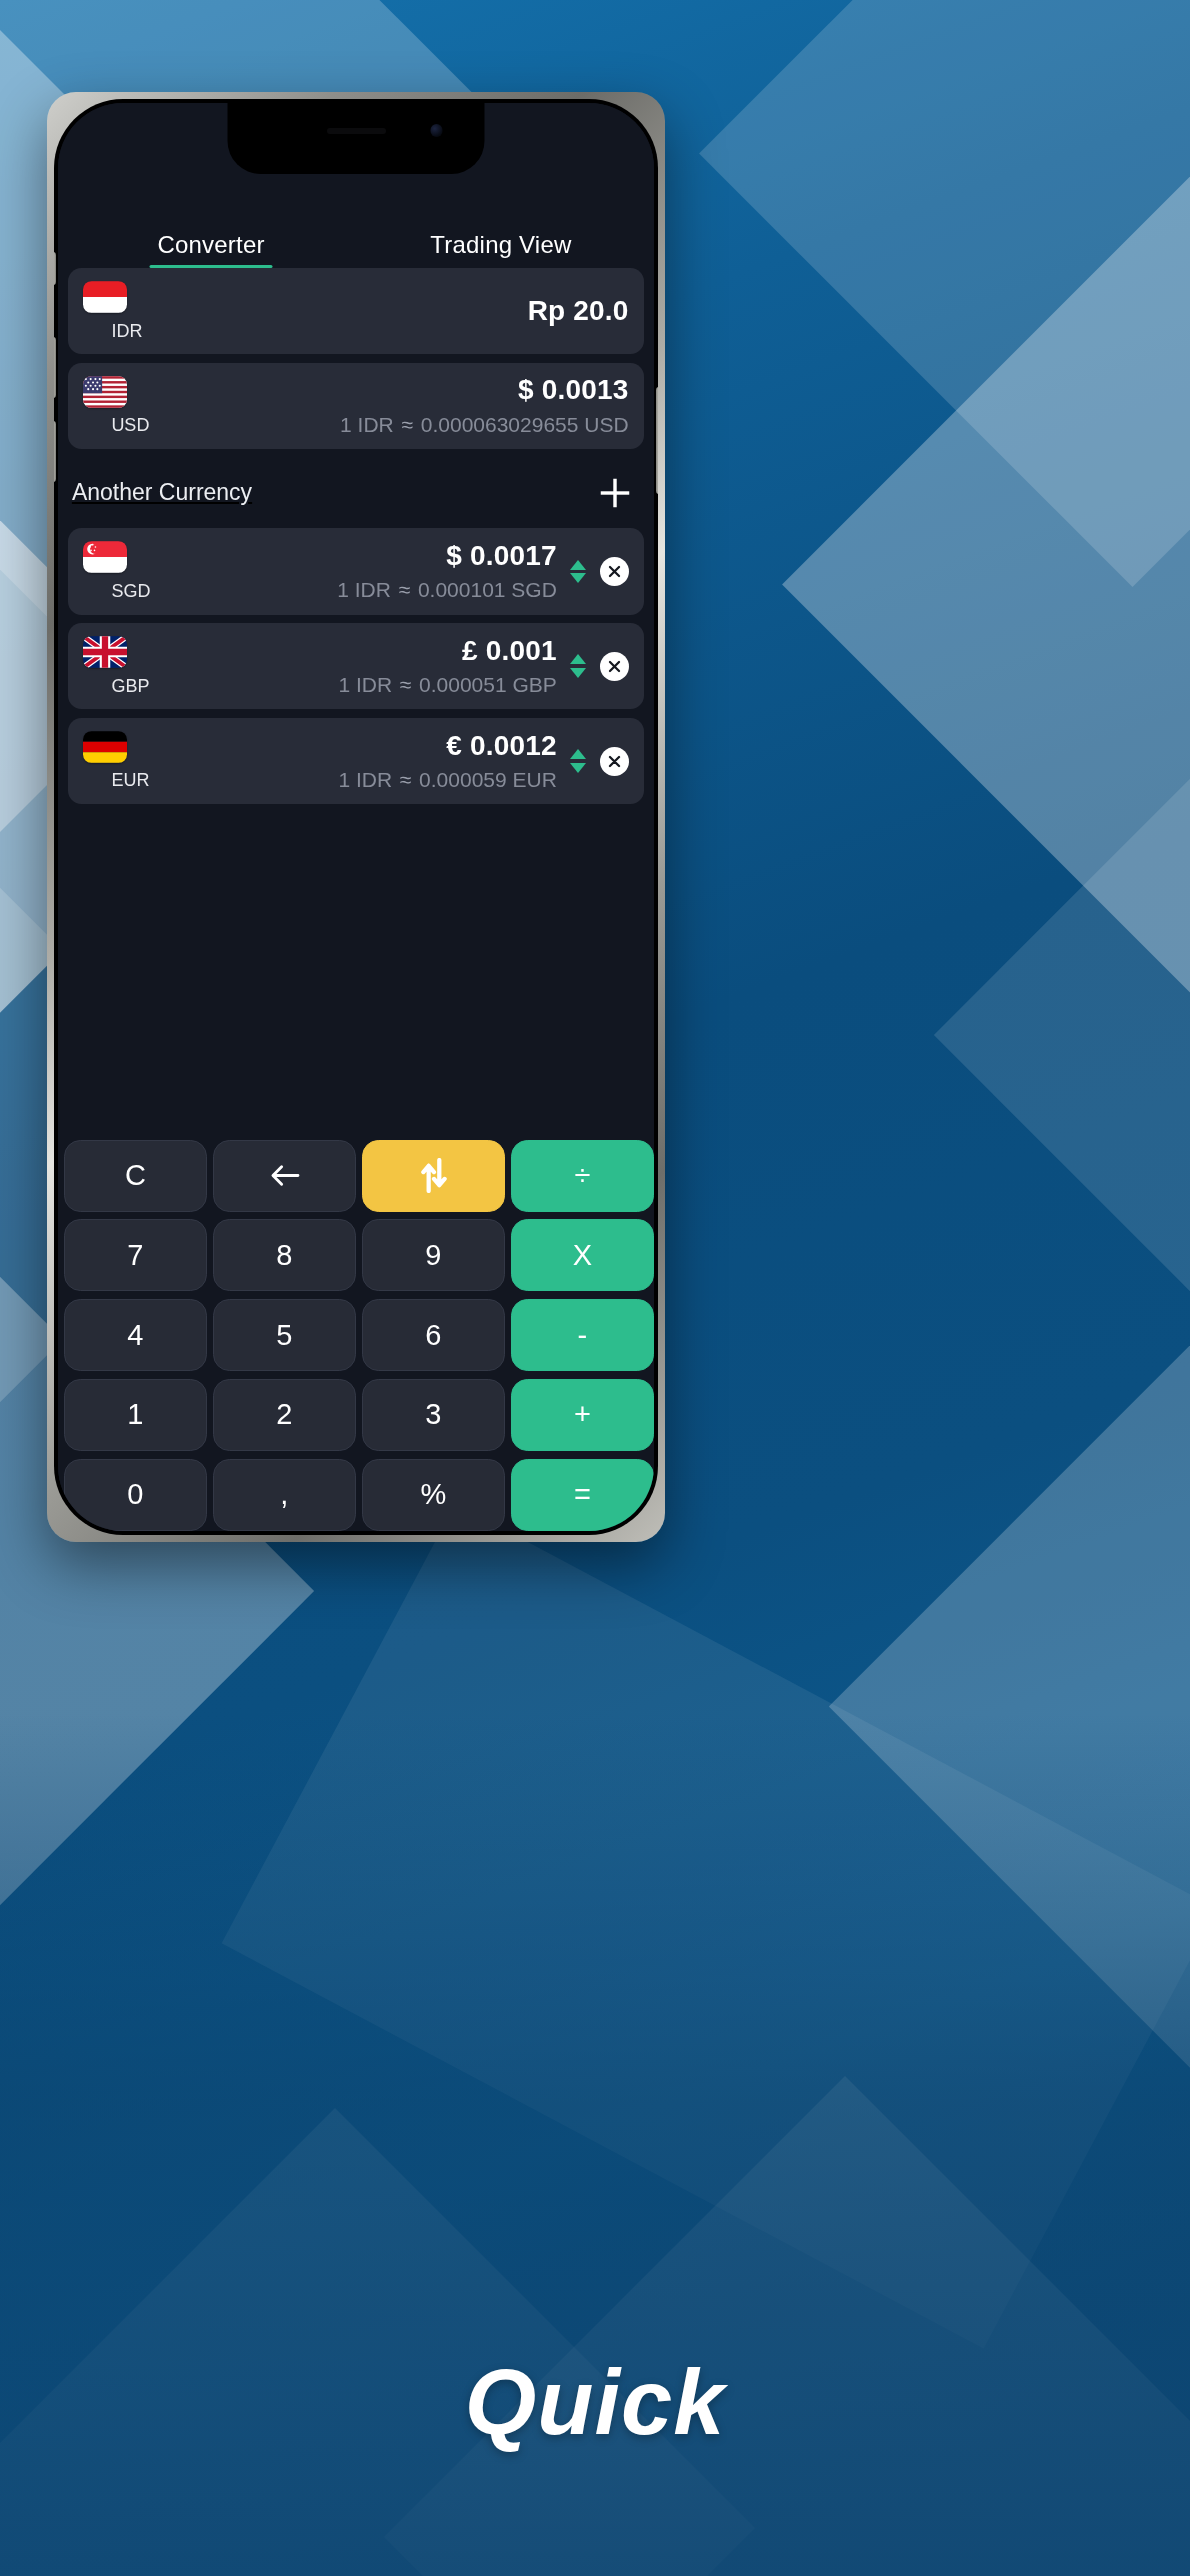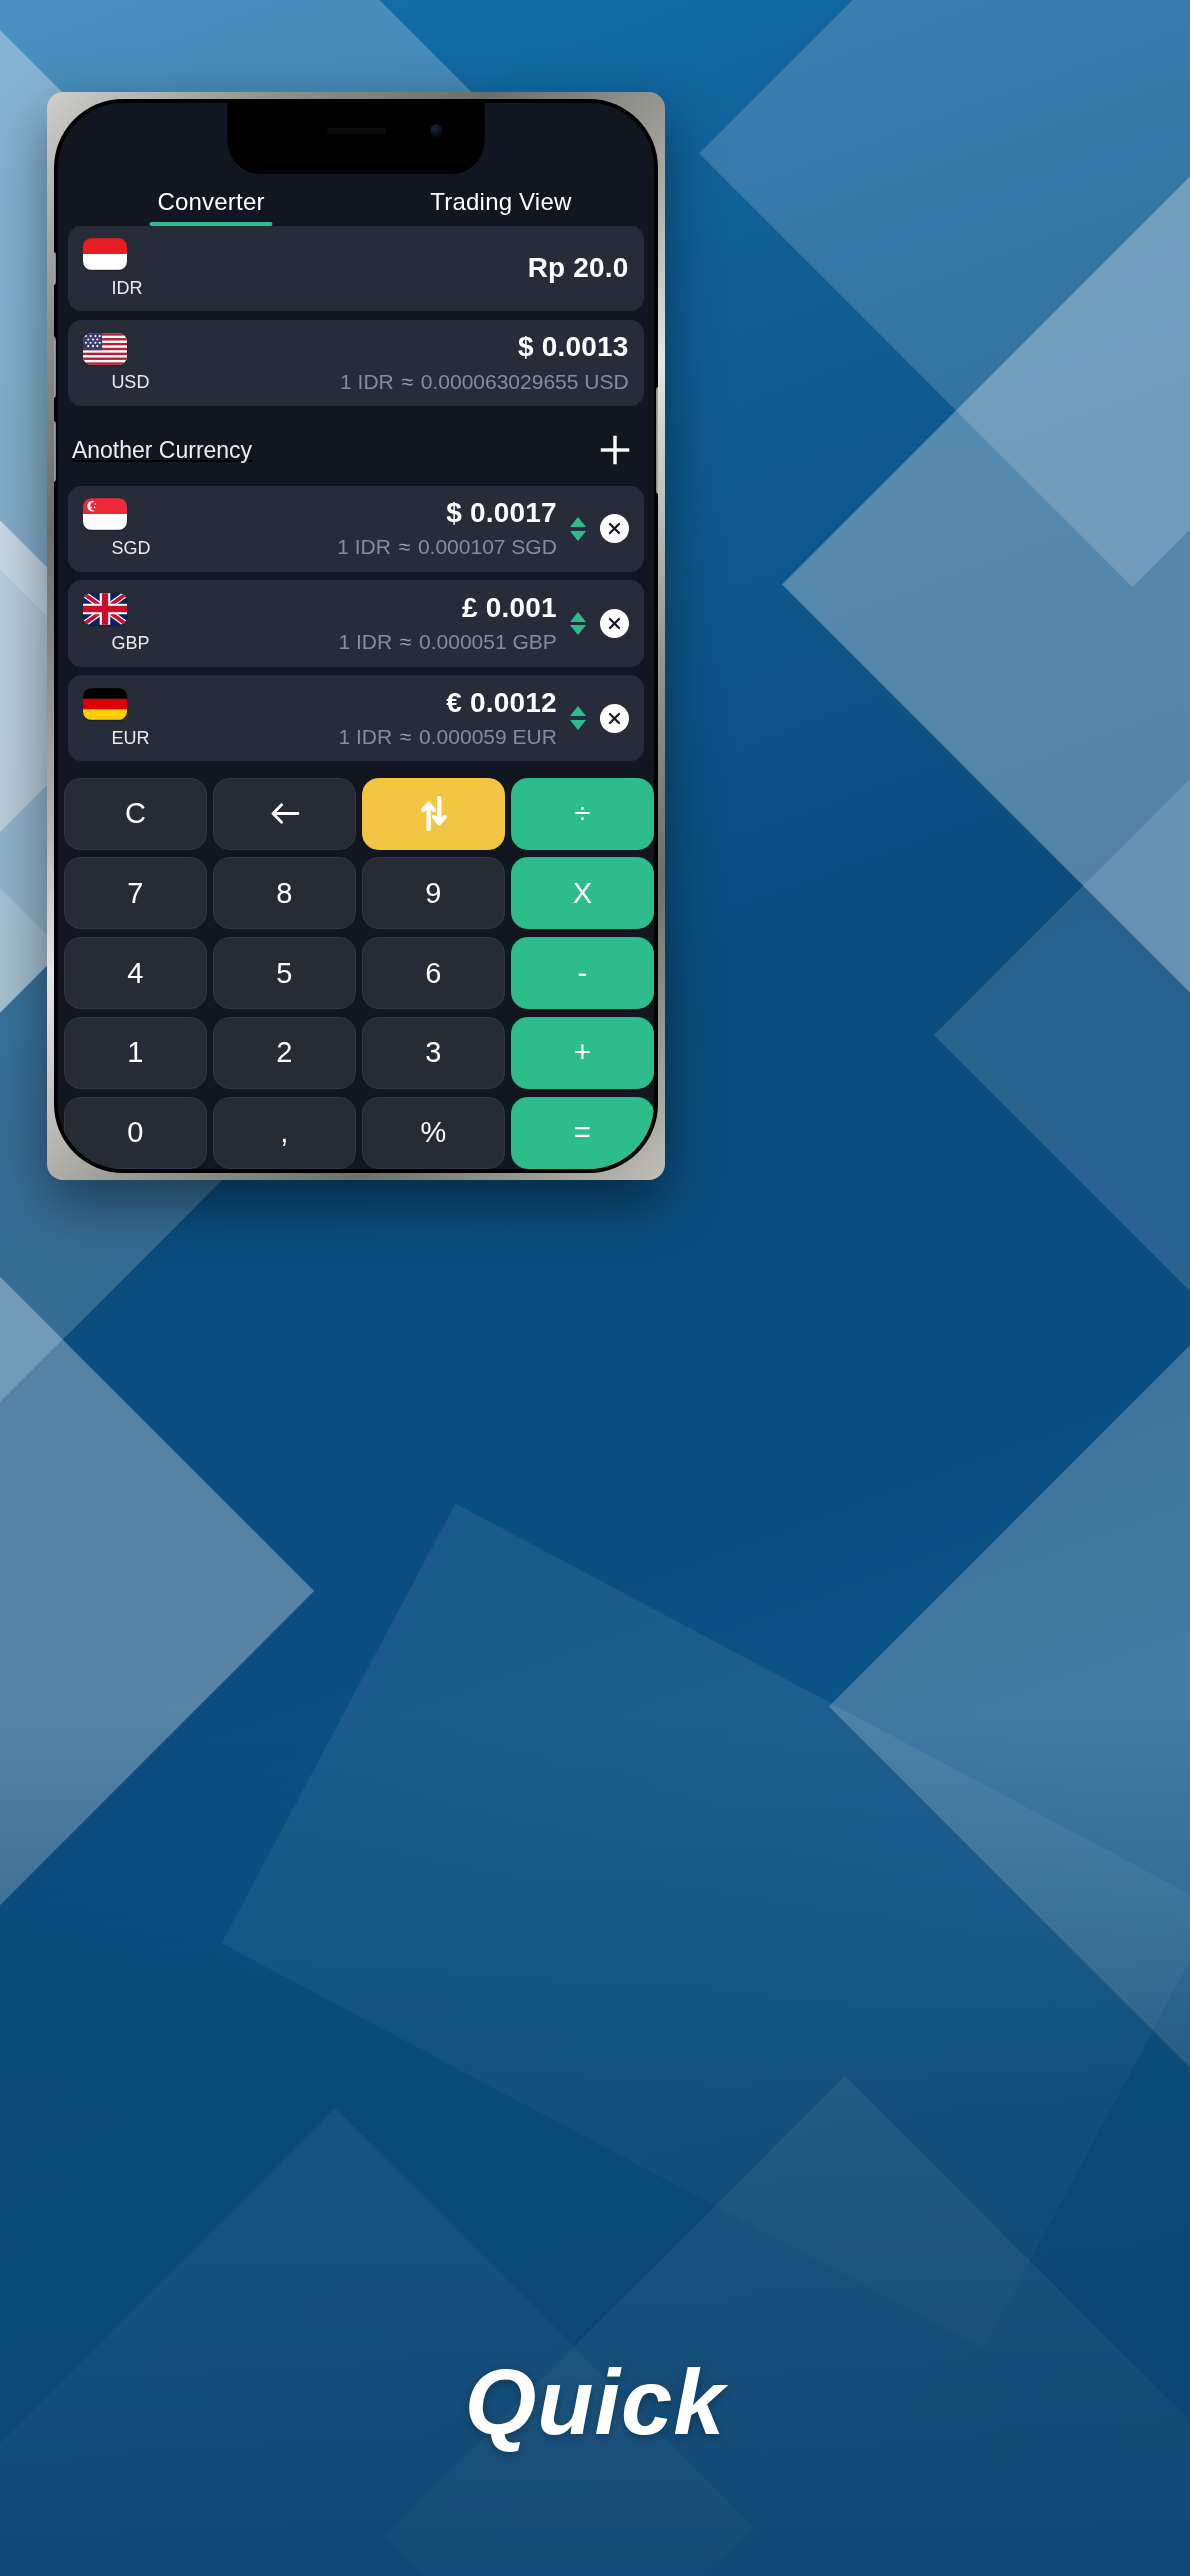--- a/index.html
+++ b/index.html
@@ -54,22 +54,22 @@
     position: absolute; left: 0; right: 0; bottom: 0; height: 863px;
     background: linear-gradient(180deg, rgba(8,58,97,0) 0%, rgba(10,62,103,0.55) 45%, rgba(12,68,112,0.85) 100%);
   }
 
   
   #phone {
     position: absolute;
     left: 47px;
     top: 92px;
     width: 618px;
-    height: 1088px;
-    border-radius: 16px;
+    height: 1450px;
+    border-radius: 29px;
     background: linear-gradient(135deg,#cfcfcb 0%,#8e8e8a 14%,#6c6c68 26%,#adaca6 42%,#e6e5e0 52%,#9a9a95 68%,#6e6e6a 82%,#bfbeb8 100%);
     padding: 6.7px;
     box-sizing: border-box;
     box-shadow: 0 23px 58px rgba(0,0,0,0.45);
   }
   #phone-inner {
     width: 100%;
     height: 100%;
     border-radius: 69px;
     background: #000;
@@ -467,21 +467,21 @@
                   </g>
                 </svg>
               </div>
               <div class="flag-code">SGD</div>
             </div>
             <div class="card-right">
               <div class="amount">$ 0.0017</div>
               <div class="rate">
                 <span>1 IDR</span>
                 <span class="approx">≈</span>
-                <span>0.000107 SGD</span>
+                <span>0.000101 SGD</span>
               </div>
             </div>
             <div class="card-actions">
               <div class="arrows">
                 <div class="tri-up"></div>
                 <div class="tri-down"></div>
               </div>
               <div class="close-btn">
                 <svg width="17" height="17" viewBox="0 0 18 18">
                   <path d="M4.2 4.2 L13.8 13.8 M13.8 4.2 L4.2 13.8" stroke="#15181f" stroke-width="2.4" stroke-linecap="round"></path>

